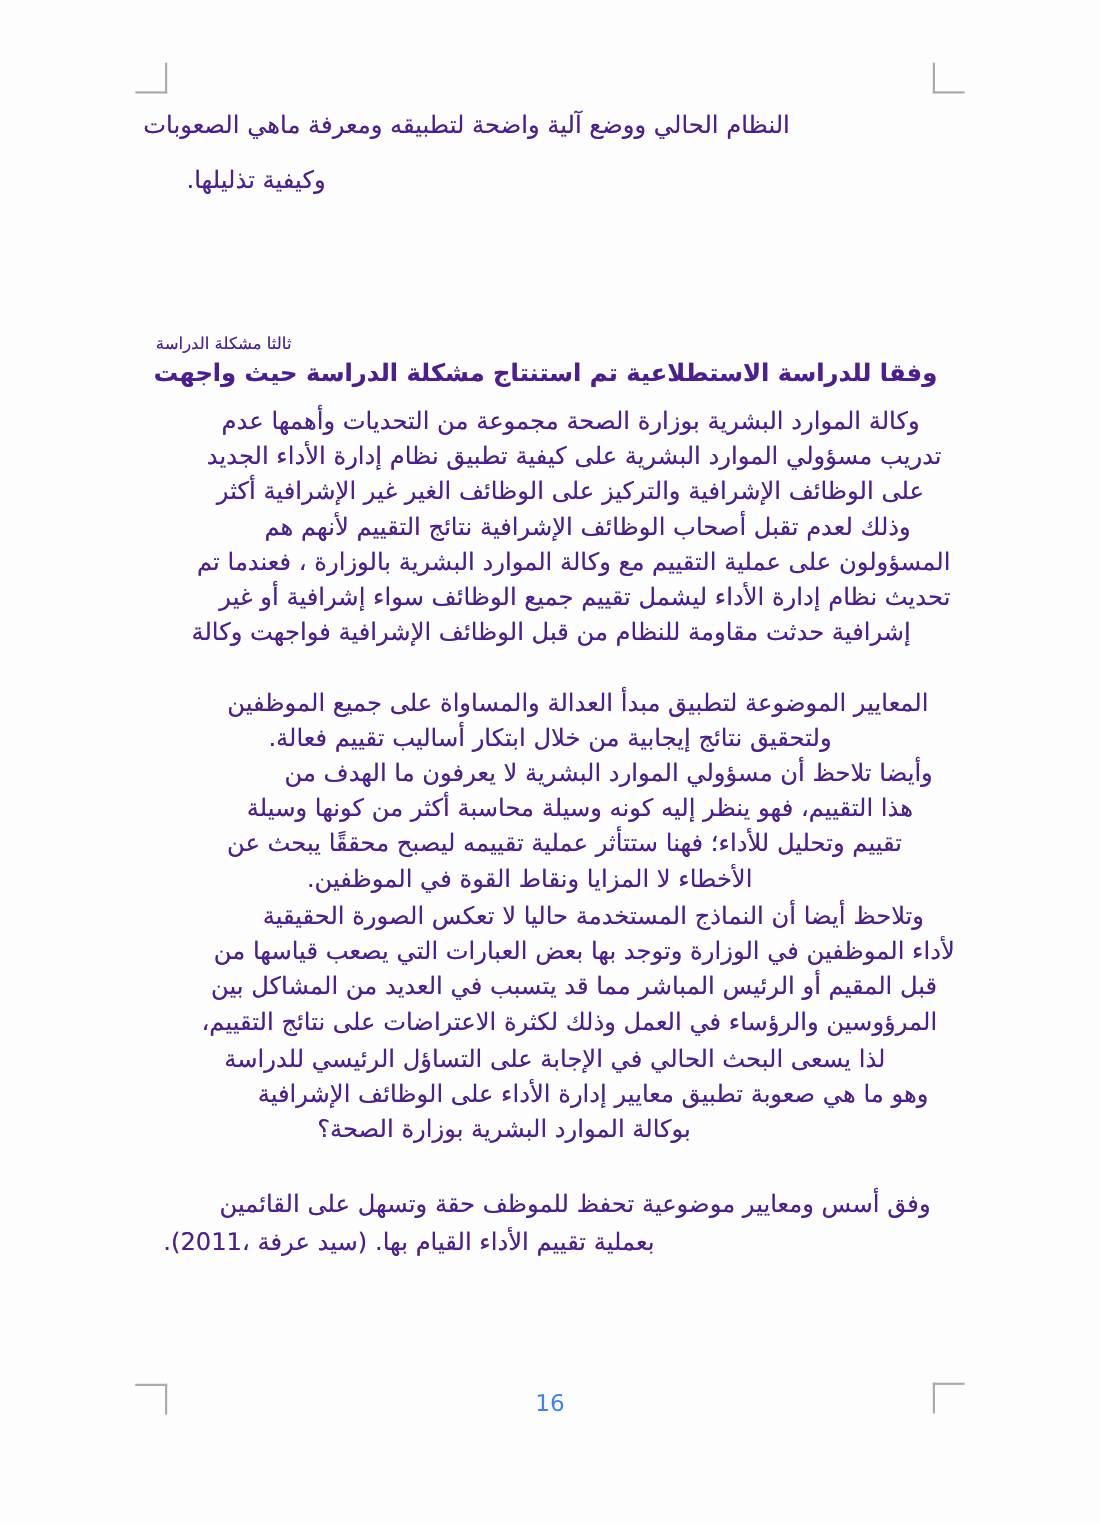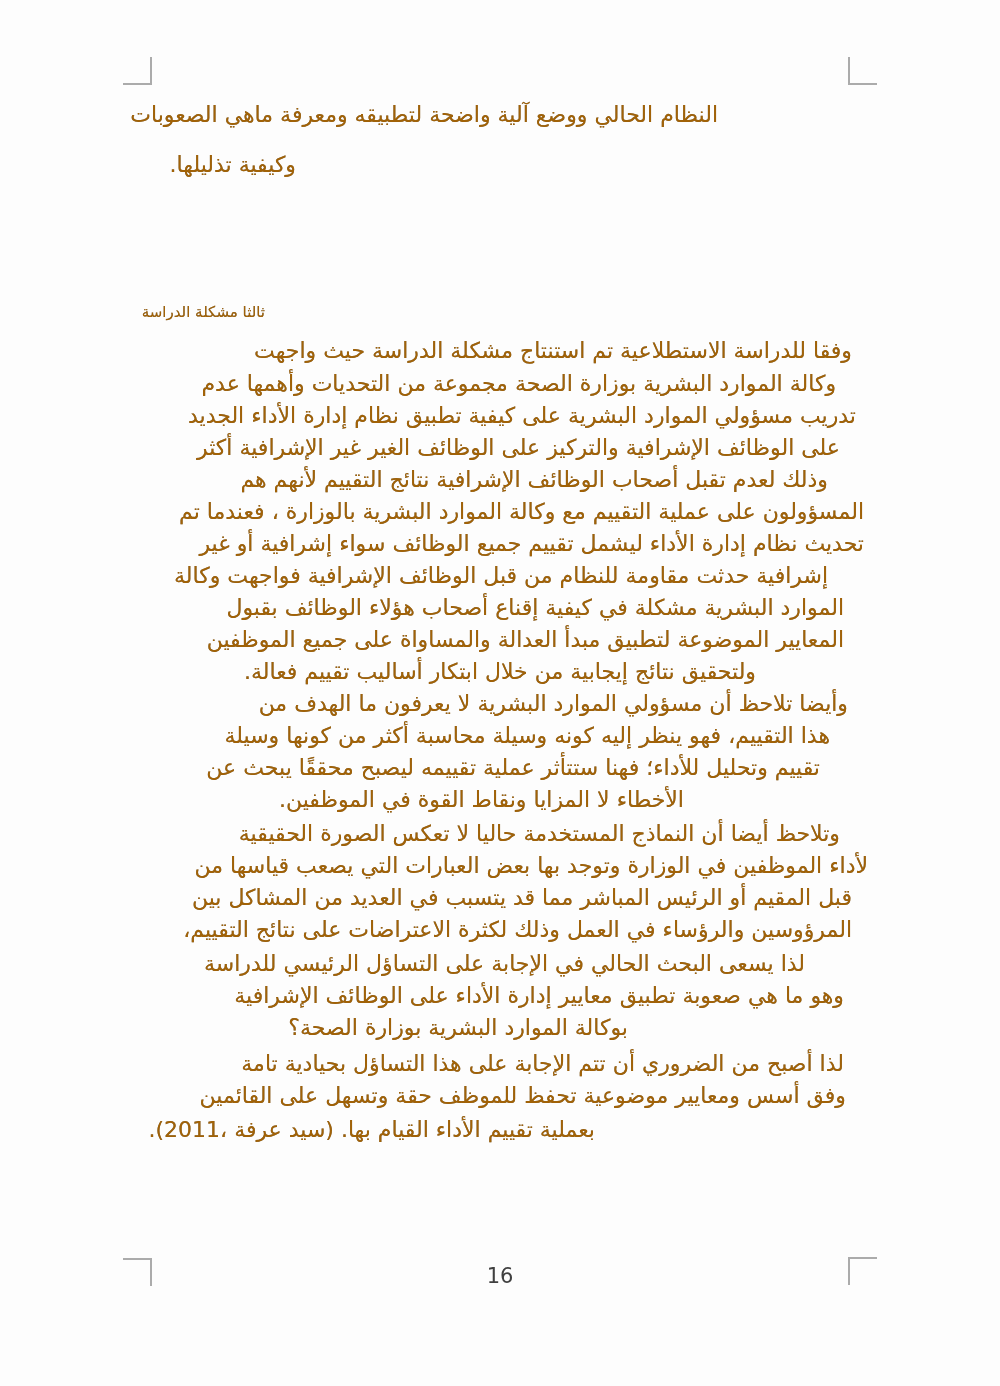--- a/index.html
+++ b/index.html
@@ -15,82 +15,80 @@
     position: absolute;
     inset: 0;
   }
   .line {
     position: absolute;
     direction: rtl;
     unicode-bidi: plaintext;
     white-space: nowrap;
     font-size: 22px;
     line-height: 30px;
-    color: #a16207;
+    color: #4c1d95;
     text-shadow: 0 0 0.5px rgba(20,20,20,0.5);
   }
   .heading { font-size: 15px; margin-left: 32px; }
   .crop {
     position: absolute;
     width: 27px;
     height: 26px;
   }
   .crop.tl { left: 123px;  top: 57px;   border-right: 2px solid #ababab; border-bottom: 2px solid #ababab; }
   .crop.tr { left: 848px;  top: 57px;   border-left: 2px solid #ababab;  border-bottom: 2px solid #ababab; }
   .crop.bl { left: 123px;  top: 1258px; border-right: 2px solid #ababab; border-top: 2px solid #ababab; }
   .crop.br { left: 848px;  top: 1257px; border-left: 2px solid #ababab;  border-top: 2px solid #ababab; }
   .pagenum {
     position: absolute;
     top: 1264px;
     left: 0;
     width: 100%;
     text-align: center;
     font-size: 21px;
-    color: #404040;
+    color: #3b82f6;
   }
 </style>
 </head>
 <body>
 
 <div class="page">
 
   <span class="crop tl"></span>
   <span class="crop tr"></span>
   <span class="crop bl"></span>
   <span class="crop br"></span>
 
   <div class="line" style="top:100px; right:282px;">النظام الحالي ووضع آلية واضحة لتطبيقه ومعرفة ماهي الصعوبات</div>
   <div class="line" style="top:150px; right:704px;">وكيفية تذليلها.</div>
 
   <div class="line heading" style="top:297px; right:735px;">ثالثا مشكلة الدراسة</div>
 
-  <div class="line" style="top:336px; right:148px;">وفقا للدراسة الاستطلاعية تم استنتاج مشكلة الدراسة حيث واجهت</div>
+  <div class="line" style="top:325px; right:148px;font-weight:bold;">وفقا للدراسة الاستطلاعية تم استنتاج مشكلة الدراسة حيث واجهت</div>
   <div class="line" style="top:369px; right:164px;">وكالة الموارد البشرية بوزارة الصحة مجموعة من التحديات وأهمها عدم</div>
   <div class="line" style="top:401px; right:144px;">تدريب مسؤولي الموارد البشرية على كيفية تطبيق نظام إدارة الأداء الجديد</div>
   <div class="line" style="top:433px; right:160px;">على الوظائف الإشرافية والتركيز على الوظائف الغير غير الإشرافية أكثر</div>
   <div class="line" style="top:465px; right:172px;">وذلك لعدم تقبل أصحاب الوظائف الإشرافية نتائج التقييم لأنهم هم</div>
   <div class="line" style="top:497px; right:136px;">المسؤولون على عملية التقييم مع وكالة الموارد البشرية بالوزارة ، فعندما تم</div>
   <div class="line" style="top:529px; right:136px;margin-left:33px;">تحديث نظام إدارة الأداء ليشمل تقييم جميع الوظائف سواء إشرافية أو غير</div>
   <div class="line" style="top:561px; right:172px;">إشرافية حدثت مقاومة للنظام من قبل الوظائف الإشرافية فواجهت وكالة</div>
-  <div class="line" style="top:593px; right:156px;">الموارد البشرية مشكلة في كيفية إقناع أصحاب هؤلاء الوظائف بقبول</div>
   <div class="line" style="top:625px; right:156px;">المعايير الموضوعة لتطبيق مبدأ العدالة والمساواة على جميع الموظفين</div>
   <div class="line" style="top:657px; right:244px;">ولتحقيق نتائج إيجابية من خلال ابتكار أساليب تقييم فعالة.</div>
 
   <div class="line" style="top:689px; right:152px;">وأيضا تلاحظ أن مسؤولي الموارد البشرية لا يعرفون ما الهدف من</div>
   <div class="line" style="top:721px; right:170px;">هذا التقييم، فهو ينظر إليه كونه وسيلة محاسبة أكثر من كونها وسيلة</div>
   <div class="line" style="top:753px; right:180px;">تقييم وتحليل للأداء؛ فهنا ستتأثر عملية تقييمه ليصبح محققًا يبحث عن</div>
   <div class="line" style="top:785px; right:316px;">الأخطاء لا المزايا ونقاط القوة في الموظفين.</div>
 
   <div class="line" style="top:819px; right:160px;">وتلاحظ أيضا أن النماذج المستخدمة حاليا لا تعكس الصورة الحقيقية</div>
   <div class="line" style="top:851px; right:132px;">لأداء الموظفين في الوزارة وتوجد بها بعض العبارات التي يصعب قياسها من</div>
   <div class="line" style="top:883px; right:148px;">قبل المقيم أو الرئيس المباشر مما قد يتسبب في العديد من المشاكل بين</div>
   <div class="line" style="top:915px; right:148px;">المرؤوسين والرؤساء في العمل وذلك لكثرة الاعتراضات على نتائج التقييم،</div>
   <div class="line" style="top:949px; right:195px;">لذا يسعى البحث الحالي في الإجابة على التساؤل الرئيسي للدراسة</div>
   <div class="line" style="top:981px; right:156px;">وهو ما هي صعوبة تطبيق معايير إدارة الأداء على الوظائف الإشرافية</div>
   <div class="line" style="top:1013px; right:372px;">بوكالة الموارد البشرية بوزارة الصحة؟</div>
 
-  <div class="line" style="top:1049px; right:156px;">لذا أصبح من الضروري أن تتم الإجابة على هذا التساؤل بحيادية تامة</div>
   <div class="line" style="top:1081px; right:154px;">وفق أسس ومعايير موضوعية تحفظ للموظف حقة وتسهل على القائمين</div>
   <div class="line" style="top:1115px; right:405px;">بعملية تقييم الأداء القيام بها. (سيد عرفة ،2011).</div>
 
   <div class="pagenum">16</div>
 
 </div>
 
 </body></html>

